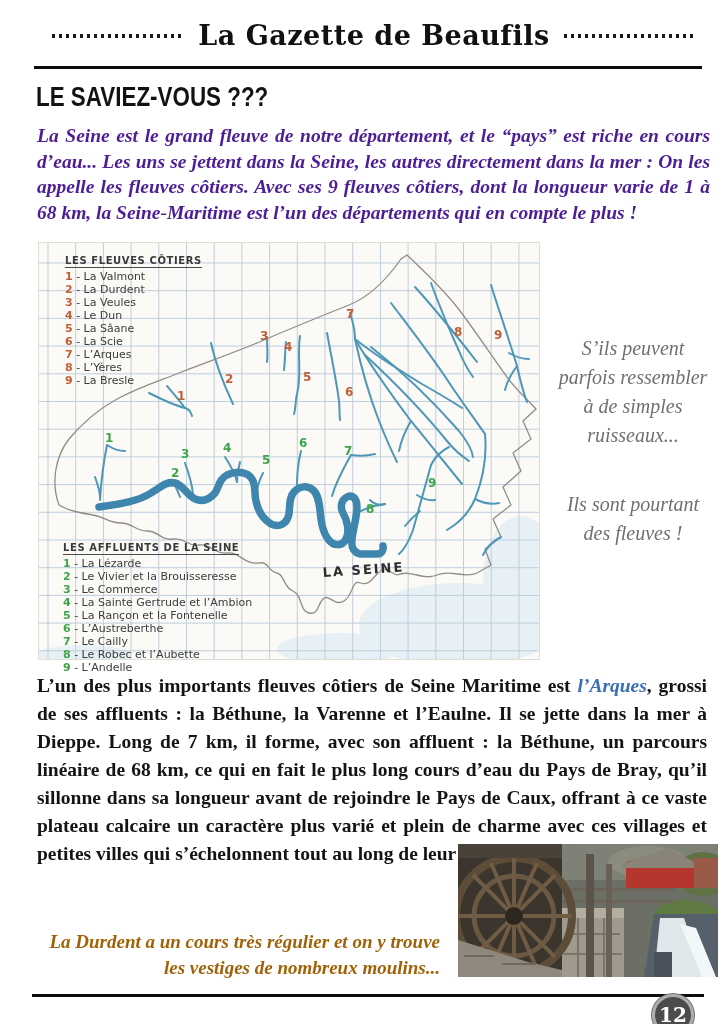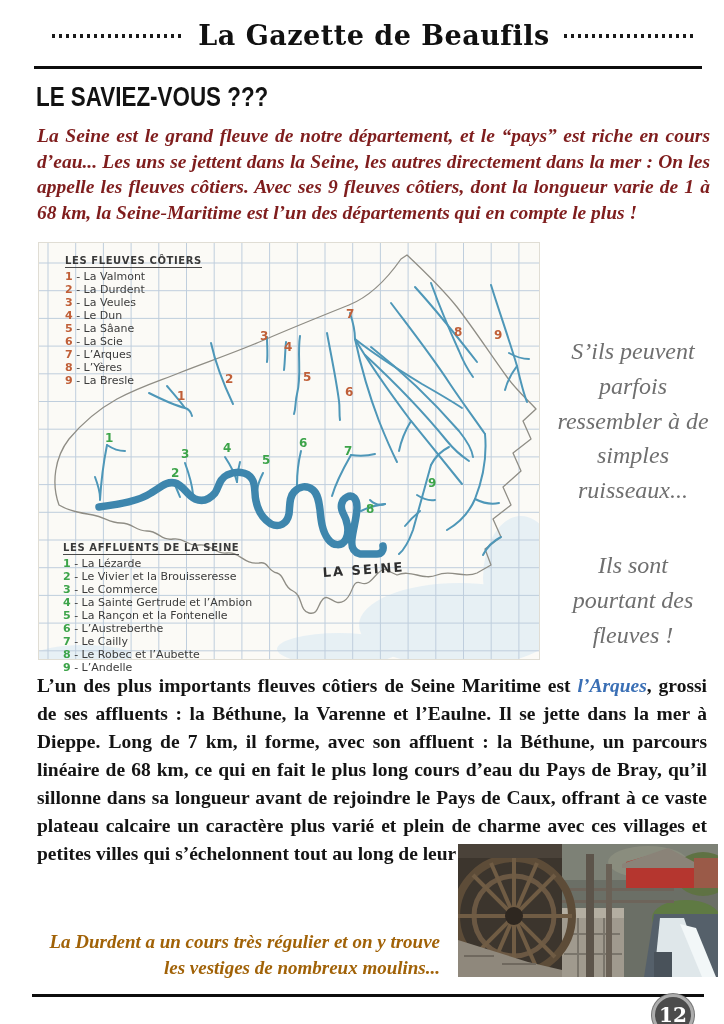--- a/index.html
+++ b/index.html
@@ -37,21 +37,21 @@
   .outline{fill:none;stroke:#8f8d85;stroke-width:1.3;stroke-linejoin:round;}
   .river{fill:none;stroke:#4e97b8;stroke-width:2;stroke-linecap:round;}
   .seine{fill:none;stroke:#3e86ad;stroke-width:7.5;stroke-linecap:round;stroke-linejoin:round;}
   .seine-label{font-family:"DejaVu Sans",sans-serif;font-size:13px;font-weight:bold;
      letter-spacing:2px;fill:#2e2e2e;}
   .marker{font-family:"DejaVu Sans",sans-serif;font-size:12px;font-weight:bold;}
   .marker.red{fill:#c05f38;}
   .marker.green{fill:#3da44a;}
   
   .side-note{flex:1;padding:92px 14px 0 16px;text-align:center;color:#6f6f6f;
-     font-style:italic;font-size:24px;line-height:1.45;}
+     font-style:italic;font-size:20px;line-height:1.45;}
   .side-note p{margin:0;}
   .side-note p + p{margin-top:40px;}
   
   .body-text{margin:12px 17px 0 37px;font-size:19.5px;line-height:1.44;
      text-align:justify;color:#141414;font-weight:bold;}
   .arques-link{font-style:italic;}
   
   .bottom-row{position:relative;height:134px;margin:-24px 6px 0 37px;}
   .caption{position:absolute;left:10px;right:278px;top:66px;text-align:right;
      font-weight:bold;font-style:italic;font-size:19px;line-height:1.35;}
@@ -72,21 +72,21 @@
 
   <div class="masthead">
     <div class="dotline"></div>
     <div class="masthead-title">La Gazette de Beaufils</div>
     <div class="dotline"></div>
   </div>
   <div class="toprule"></div>
 
   <div class="section-heading">LE SAVIEZ-VOUS ???</div>
 
-  <p class="intro" id="intro-p" style="color: #7f1d1d;">La Seine est le grand fleuve de notre département, et le “pays” est riche en cours d’eau... Les uns se jettent dans la Seine, les autres directement dans la mer : On les appelle les fleuves côtiers. Avec ses 9 fleuves côtiers, dont la longueur varie de 1 à 68 km, la Seine-Maritime est l’un des départements qui en compte le plus !</p>
+  <p class="intro" id="intro-p" style="color: #4c1d95;">La Seine est le grand fleuve de notre département, et le “pays” est riche en cours d’eau... Les uns se jettent dans la Seine, les autres directement dans la mer : On les appelle les fleuves côtiers. Avec ses 9 fleuves côtiers, dont la longueur varie de 1 à 68 km, la Seine-Maritime est l’un des départements qui en compte le plus !</p>
 
   <div class="map-row">
     <div class="map-wrap">
       <svg width="500" height="416" viewBox="0 0 500 416">
         <rect x="0" y="0" width="500" height="416" fill="#fbfaf6"></rect>
 
         <g opacity="0.55">
           <ellipse cx="420" cy="382" rx="100" ry="42" fill="#d7e8f4"></ellipse>
           <ellipse cx="482" cy="335" rx="38" ry="62" fill="#d7e8f4"></ellipse>
           <ellipse cx="300" cy="406" rx="62" ry="16" fill="#d7e8f4"></ellipse>

